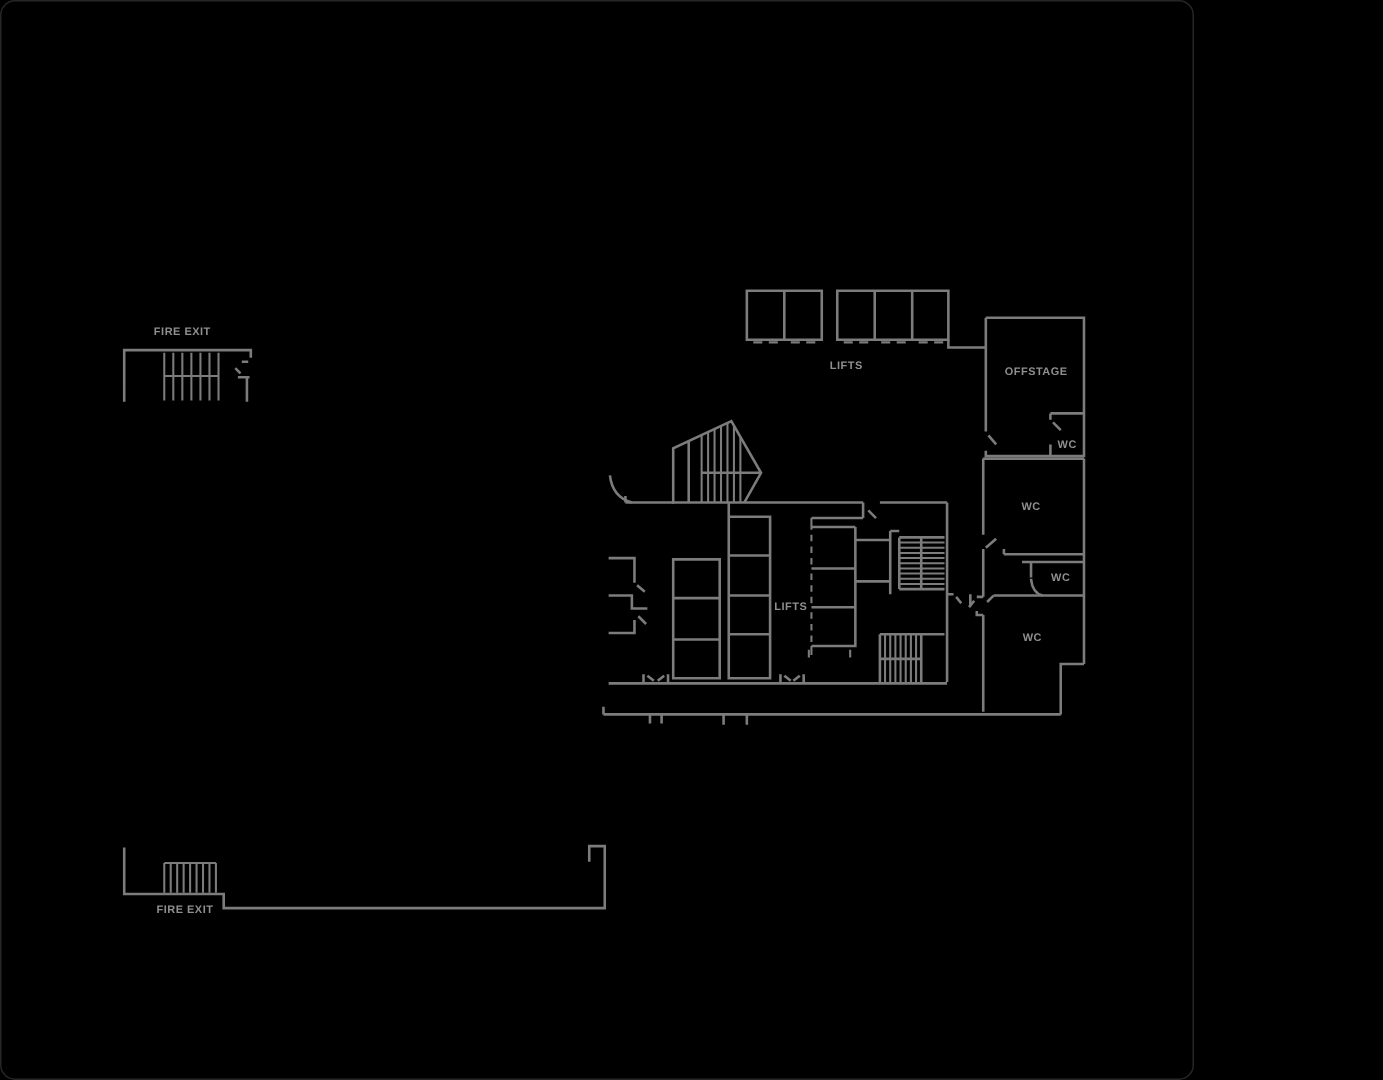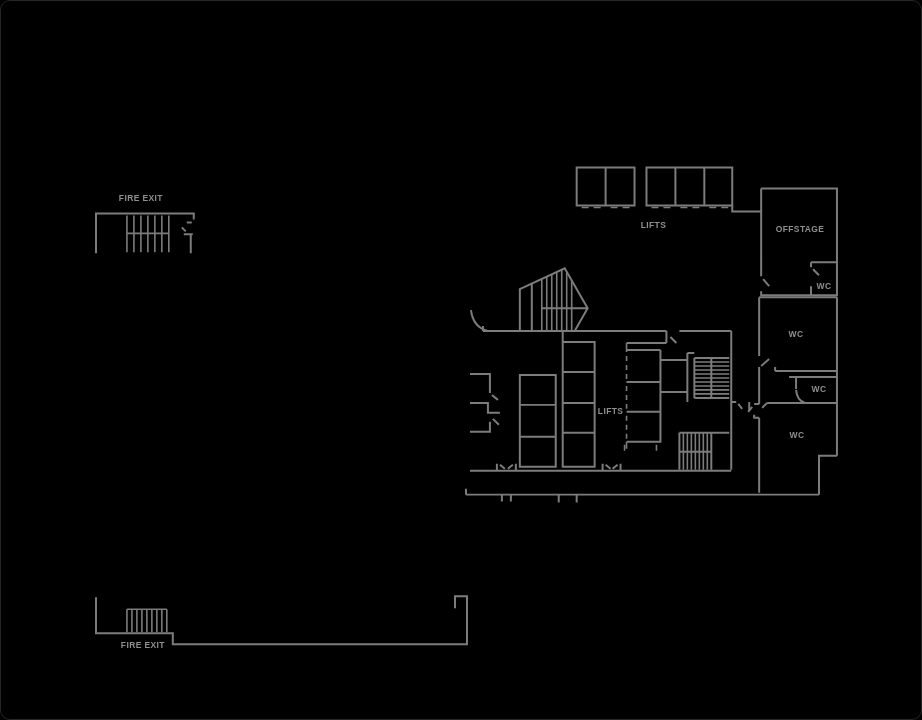--- a/index.html
+++ b/index.html
@@ -1,17 +1,17 @@
 <!DOCTYPE html>
 <html style="--line: #7c7c7c; --text: #8f8f8f; --bg: #000000; --border: #262626;"><head>
 <meta charset="utf-8">
 <style>
   html,body{margin:0;padding:0;background:#000;}
   .screen{
-    position:relative;width:922px;height:720px;background:var(--bg,#000);
+    position:relative;width:796px;height:720px;background:var(--bg,#000);
     border:1px solid var(--border,#262626);border-radius:10px;box-sizing:border-box;
     overflow:hidden;font-family:"Liberation Sans", sans-serif;
   }
   svg{display:block;width:100%;height:100%;}
   .wall{stroke:var(--line,#7c7c7c);stroke-width:2;fill:none;stroke-linecap:butt;}
   .thin{stroke:var(--line,#7c7c7c);stroke-width:1.6;fill:none;}
   .plan-label{
     fill:var(--text,#8f8f8f);font-family:"Liberation Sans", sans-serif;
     font-size:8.5px;font-weight:700;letter-spacing:0.4px;text-anchor:middle;
   }

